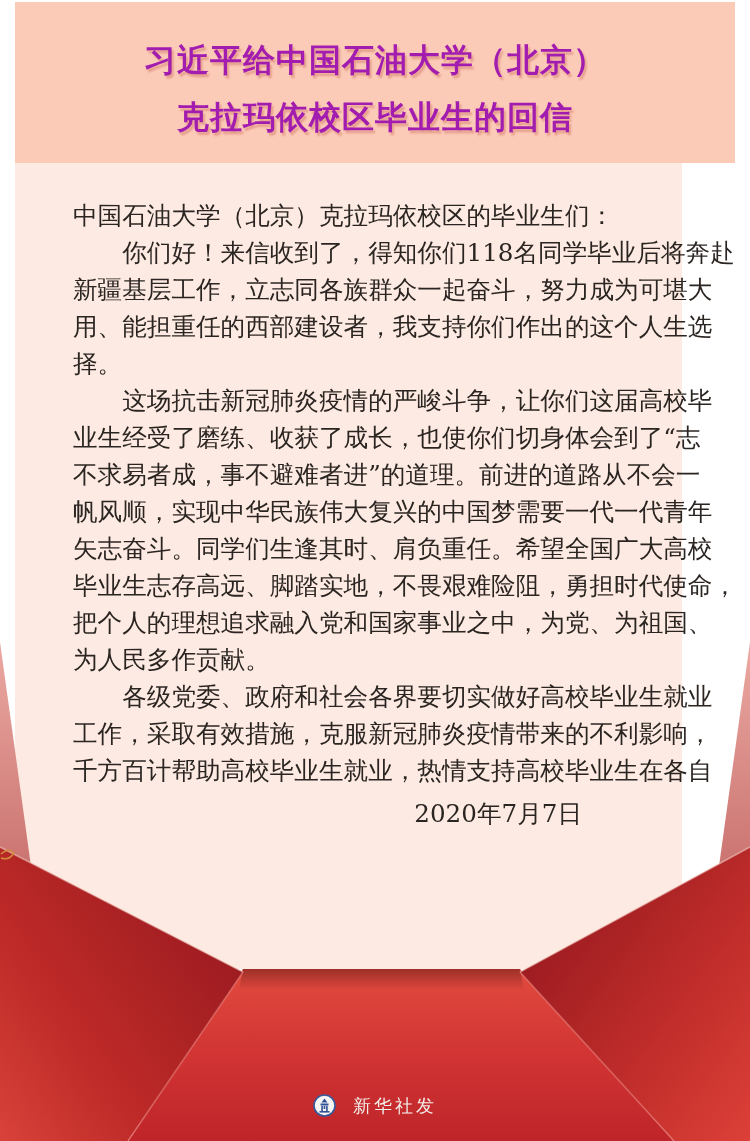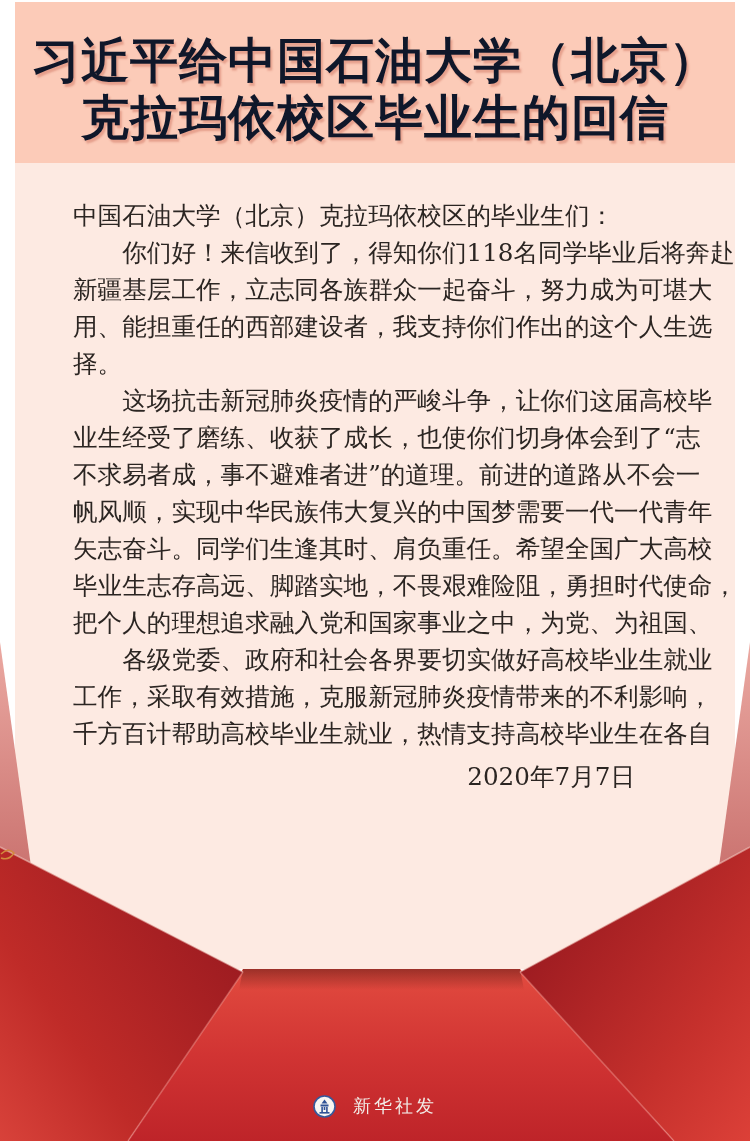--- a/index.html
+++ b/index.html
@@ -1,38 +1,38 @@
 <!DOCTYPE html>
 <html><head>
 <meta charset="utf-8">
 <style>
   html,body{margin:0;padding:0;background:#ffffff;}
   .page{position:relative;width:750px;height:1141px;background:#ffffff;overflow:hidden;
         font-family:"DejaVu Serif","Liberation Serif",serif;}
   
   .banner{position:absolute;left:15px;top:2px;width:720px;height:161px;
           background:#fccbb8;z-index:2;text-align:center;padding-top:30px;box-sizing:border-box;}
-  .title-line{font-size:48px;font-weight:bold;color:#0f172a;line-height:57px;
+  .title-line{font-size:32px;font-weight:bold;color:#a21caf;line-height:57px;
               letter-spacing:1px;text-shadow:2px 3px 2px rgba(180,60,40,.30);
               font-family:"Liberation Serif","DejaVu Serif",serif;}
   
-  .paper{position:absolute;left:15px;top:163px;width:720px;height:806px;
+  .paper{position:absolute;left:15px;top:163px;width:667px;height:806px;
          background:#fdeae2;z-index:1;box-sizing:border-box;}
   .letter-body{margin:0 56px 0 58px;padding-top:34px;color:#2b2522;
                font-size:24.6px;line-height:37px;}
   .line{text-align:justify;text-align-last:justify;text-justify:inter-character;
         white-space:nowrap;overflow:visible;}
   .line.end{text-align-last:left;}
   .sig{margin:6px 100px 0 auto;width:max-content;text-align:center;
        color:#2b2522;font-size:24.6px;line-height:38px;}
   
   .envelope{position:absolute;left:0;top:0;width:750px;height:1141px;z-index:5;pointer-events:none;}
   
   .credit{position:absolute;left:50%;top:1094px;transform:translateX(-50%);
-          z-index:6;display:flex;align-items:flex-end;gap:17px;}
+          z-index:6;display:flex;align-items:flex-start;gap:17px;}
   .credit-text{color:#f2eee9;font-size:18px;letter-spacing:3px;line-height:24px;}
 </style>
 </head>
 <body>
 
 <div class="page">
 
   <div class="banner">
     <div class="title-line">习近平给中国石油大学（北京）</div>
     <div class="title-line">克拉玛依校区毕业生的回信</div>
@@ -46,20 +46,21 @@
         <div class="line">新疆基层工作，立志同各族群众一起奋斗，努力成为可堪大</div>
         <div class="line">用、能担重任的西部建设者，我支持你们作出的这个人生选</div>
         <div class="line end">择。</div>
         <div class="line">　　这场抗击新冠肺炎疫情的严峻斗争，让你们这届高校毕</div>
         <div class="line">业生经受了磨练、收获了成长，也使你们切身体会到了“志</div>
         <div class="line">不求易者成，事不避难者进”的道理。前进的道路从不会一</div>
         <div class="line">帆风顺，实现中华民族伟大复兴的中国梦需要一代一代青年</div>
         <div class="line">矢志奋斗。同学们生逢其时、肩负重任。希望全国广大高校</div>
         <div class="line">毕业生志存高远、脚踏实地，不畏艰难险阻，勇担时代使命，</div>
         <div class="line">把个人的理想追求融入党和国家事业之中，为党、为祖国、</div>
+        <div class="line end">为人民多作贡献。</div>
         <div class="line">　　各级党委、政府和社会各界要切实做好高校毕业生就业</div>
         <div class="line">工作，采取有效措施，克服新冠肺炎疫情带来的不利影响，</div>
         <div class="line">千方百计帮助高校毕业生就业，热情支持高校毕业生在各自</div>
       </div>
     <div class="sig">
       <div>2020年7月7日</div>
     </div>
   </div>
 
   <svg class="envelope" viewBox="0 0 750 1141" xmlns="http://www.w3.org/2000/svg">

